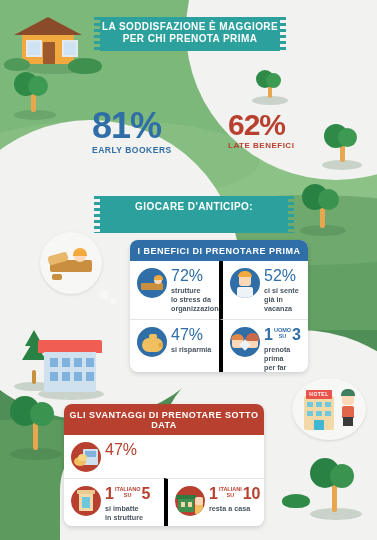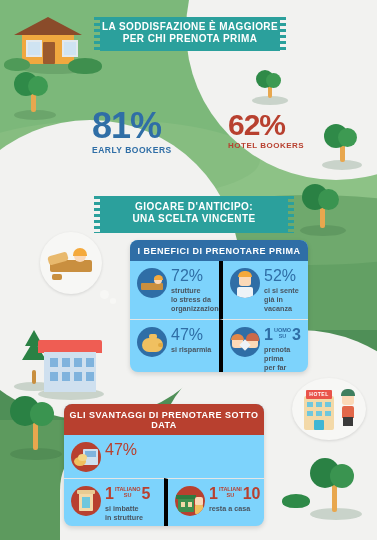--- a/index.html
+++ b/index.html
@@ -71,21 +71,21 @@
   .person{position:absolute;}
 
   
   .statBig{position:absolute;font-weight:bold;line-height:1;}
   #stat-early{left:92px;top:108px;color:#2f6ea6;font-size:36px;letter-spacing:-1px;}
   #stat-early .cap{display:block;font-size:8.5px;letter-spacing:.5px;margin-top:2px;color:#2f6ea6;}
   #stat-late{left:228px;top:110px;color:#b8402f;font-size:30px;letter-spacing:-1px;}
   #stat-late .cap{display:block;font-size:8px;letter-spacing:.5px;margin-top:2px;color:#b8402f;}
 
   
-  .card{position:absolute;background:#7dd3fc;border-radius:8px;box-shadow:0 2px 5px rgba(0,0,0,.14);overflow:hidden;}
+  .card{position:absolute;background:#ffffff;border-radius:8px;box-shadow:0 2px 5px rgba(0,0,0,.14);overflow:hidden;}
   .cardHead{color:#fff;font-weight:bold;text-align:center;font-size:9px;letter-spacing:.5px;padding:6px 0 5px;}
   #card-benefits{left:130px;top:240px;width:178px;height:132px;}
   #card-benefits .cardHead{background:#2f6ea6;}
   #card-disadv{left:64px;top:404px;width:200px;height:122px;}
   #card-disadv .cardHead{background:#b8402f;}
 
   .grid{display:flex;flex-wrap:wrap;}
   .cell{box-sizing:border-box;display:flex;align-items:flex-start;gap:4px;padding:7px 6px 6px 7px;position:relative;}
   .cellHalf{width:50%;}
   .cellFull{width:100%;}
@@ -228,28 +228,27 @@
     
     
   </div>
 
   <div class="statBig" id="stat-early">
     <span>81%</span>
     <span class="cap">EARLY BOOKERS</span>
   </div>
   <div class="statBig" id="stat-late">
     <span>62%</span>
-    <span class="cap">HOTEL BOOKERS</span>
+    <span class="cap">LATE BENEFICI</span>
   </div>
 
   <div class="ribbon" id="ribbon-2">
     <span class="notch l"></span>
     <span class="notch r"></span>
     <span class="line">GIOCARE D'ANTICIPO:</span>
-    <span class="line">UNA SCELTA VINCENTE</span>
   </div>
 
   <div class="bubble" style="left:40px;top:232px;width:62px;height:62px;">
     <div style="position:absolute;left:10px;top:28px;width:42px;height:12px;background:#c98f3f;border-radius:2px;"></div>
     <div style="position:absolute;left:8px;top:22px;width:20px;height:9px;background:#e8b96d;border-radius:3px;transform:rotate(-16deg);"></div>
     <div style="position:absolute;left:34px;top:18px;width:12px;height:12px;border-radius:50%;background:#fbd9b8;"></div>
     <div style="position:absolute;left:33px;top:16px;width:14px;height:8px;border-radius:7px 7px 0 0;background:#f4a93c;"></div>
     <div style="position:absolute;left:12px;top:42px;width:10px;height:6px;background:#c98f3f;border-radius:2px;"></div>
   </div>
   <div class="bubbleDot" style="left:100px;top:290px;width:9px;height:9px;"></div>

